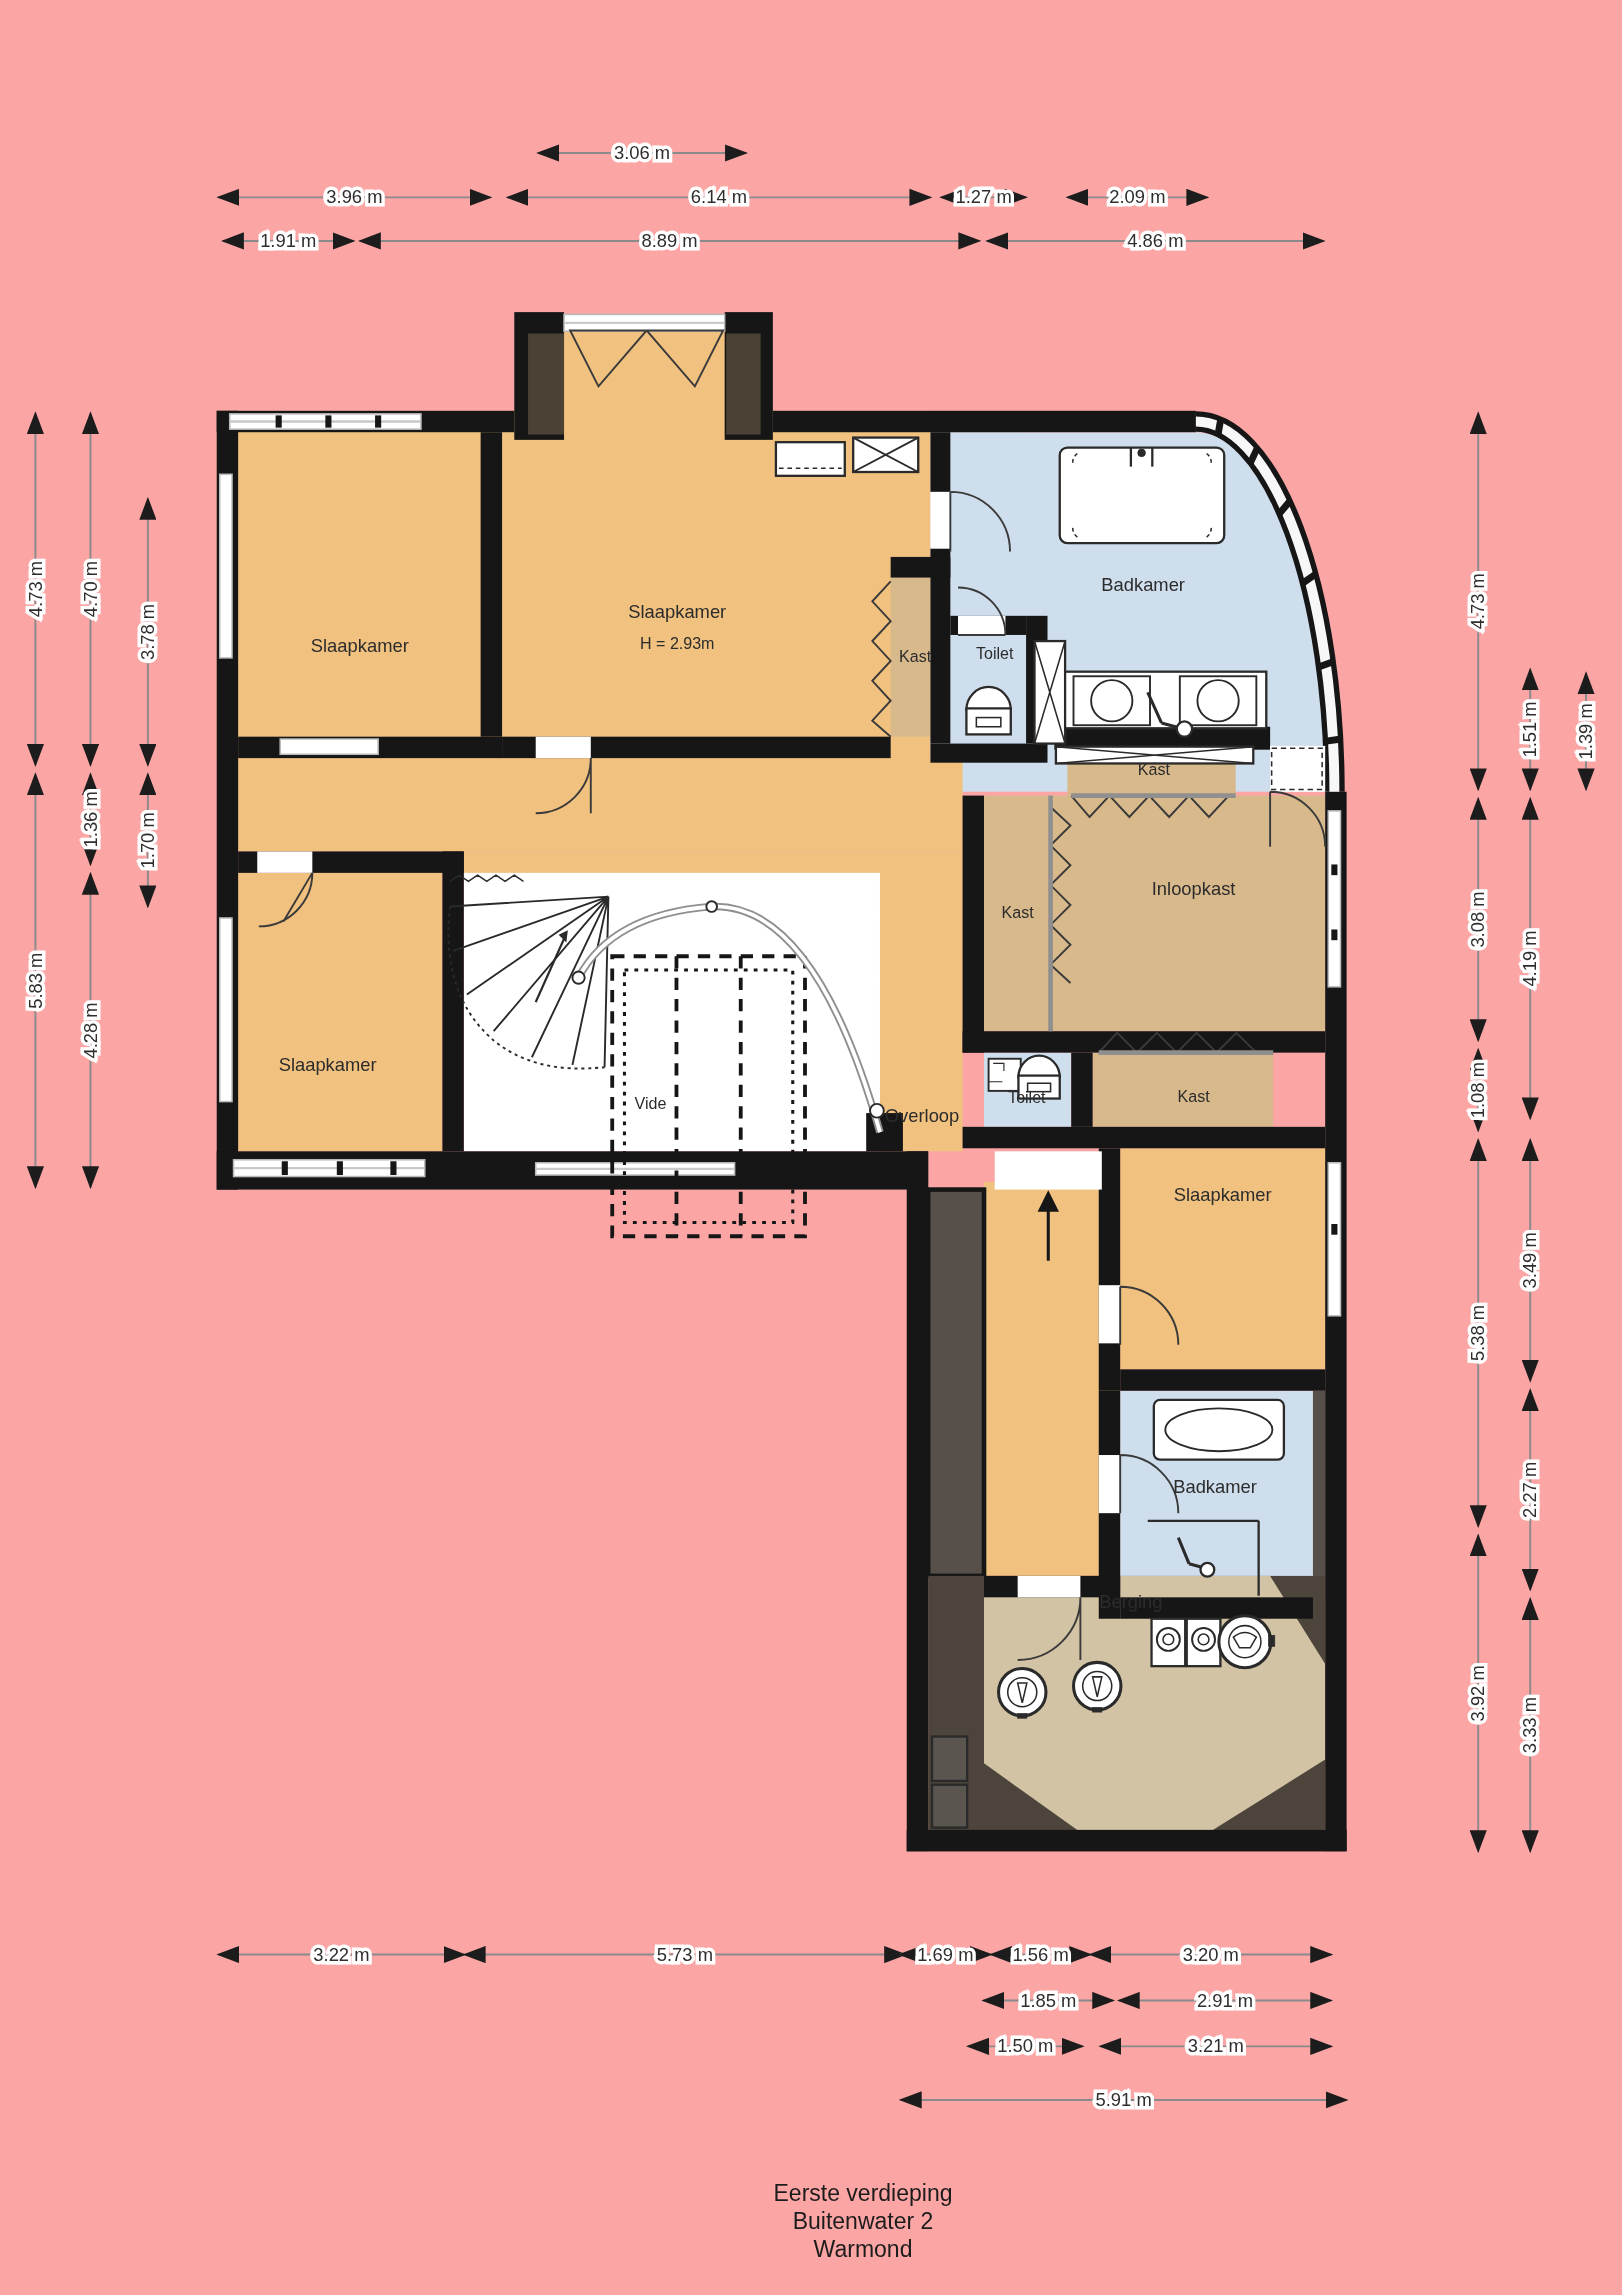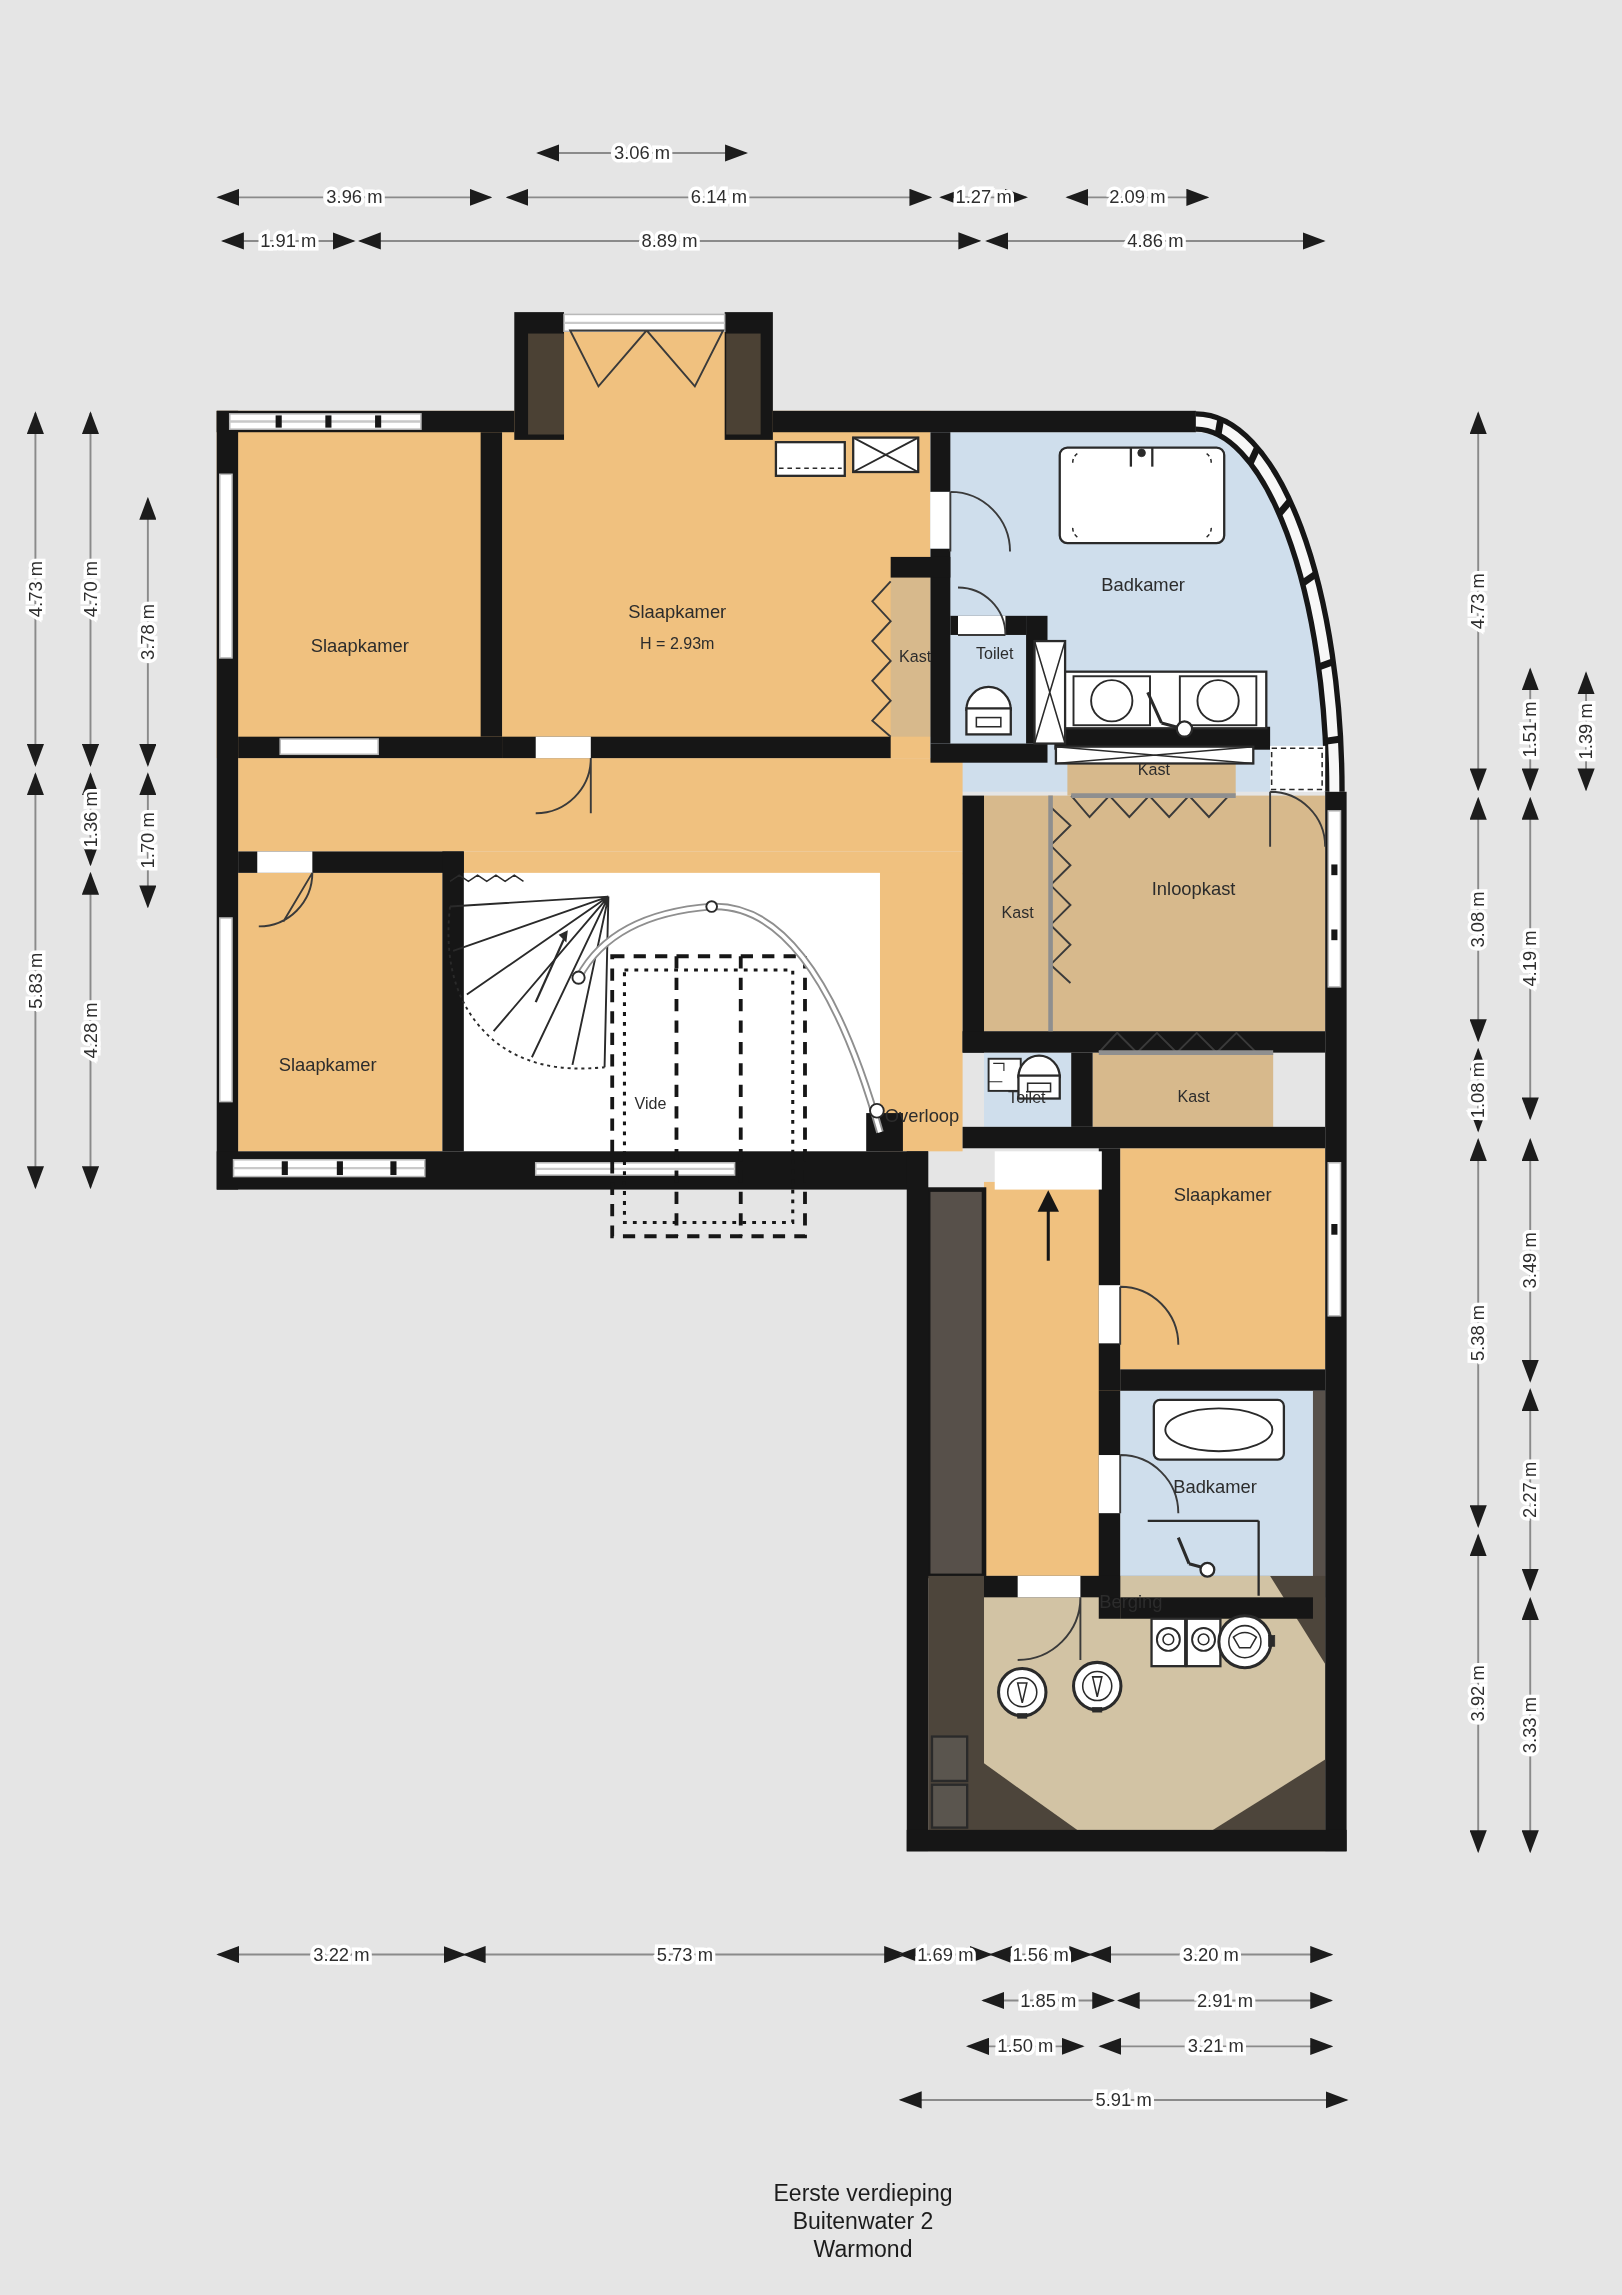--- a/index.html
+++ b/index.html
@@ -1,16 +1,16 @@
 <!DOCTYPE html>
 <html style="font-size:12.2px"><head>
 <meta charset="utf-8">
 <style>
   html,body{margin:0;padding:0;background:#ffffff;}
-  .canvas{position:relative;width:1623px;height:2295px;background:#e5e5e5;overflow:hidden;
+  .canvas{position:relative;width:1623px;height:2295px;background:#fca5a5;overflow:hidden;
           font-family:"Liberation Sans", sans-serif;}
   svg{position:absolute;left:0;top:0;}
   .dim-text{font-family:"Liberation Sans",sans-serif;fill:#2e2e2e;
             paint-order:stroke;stroke:#ffffff;stroke-width:9px;font-size:24px;}
   .room-text{font-family:"Liberation Sans",sans-serif;fill:#2c2c2c;}
   .title-block{position:absolute;left:0;top:2179px;width:1726px;text-align:center;
                font-size:23px;color:#1c1c1c;line-height:28px;}
 </style>
 </head>
 <body>

